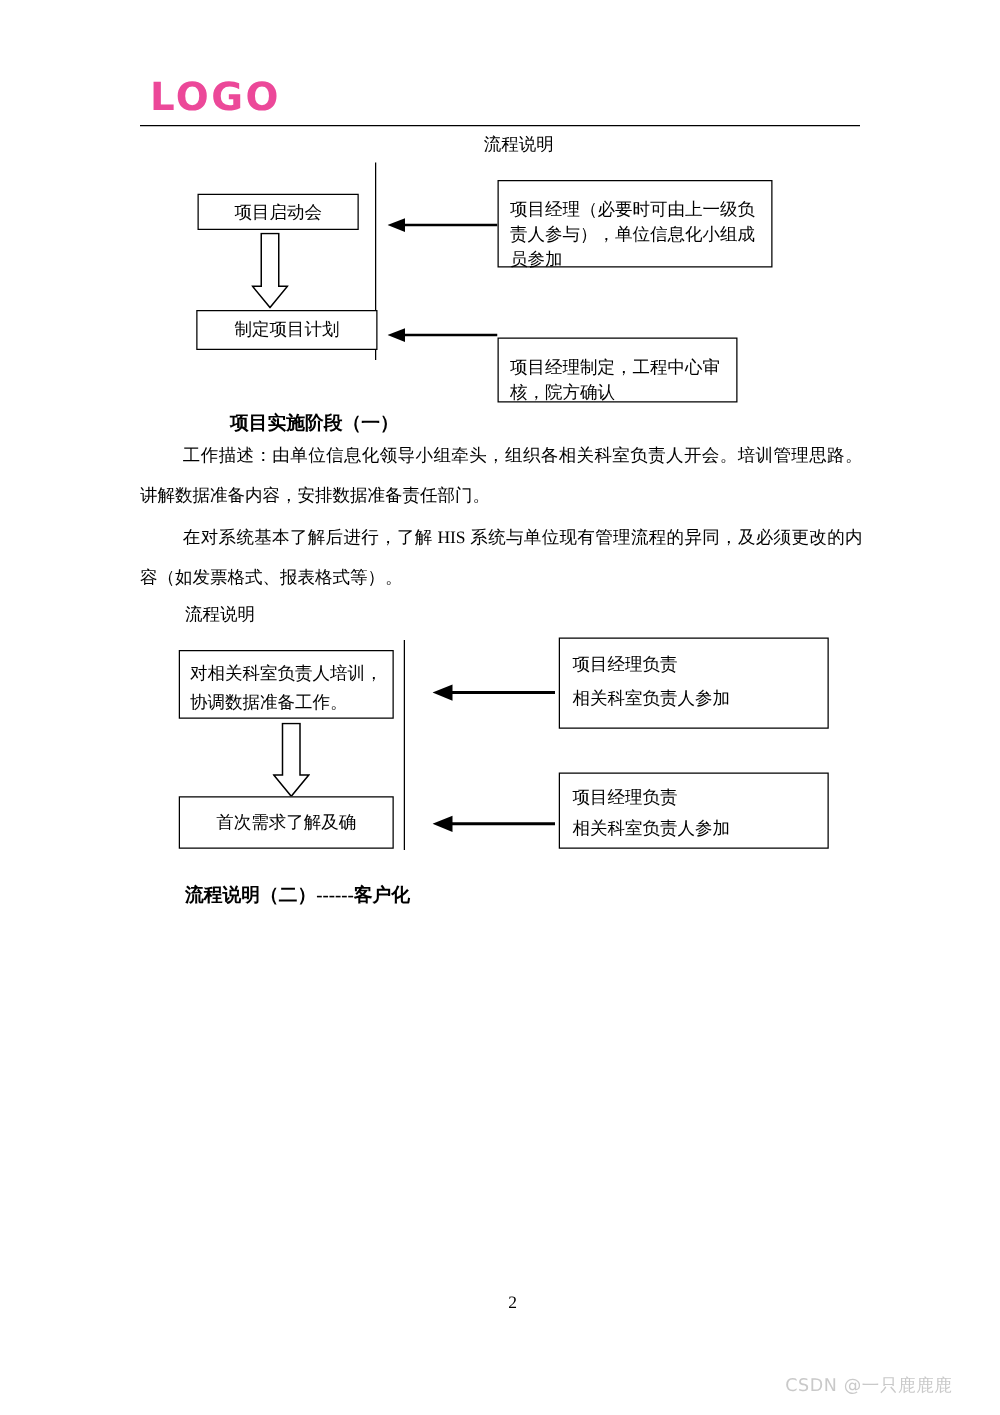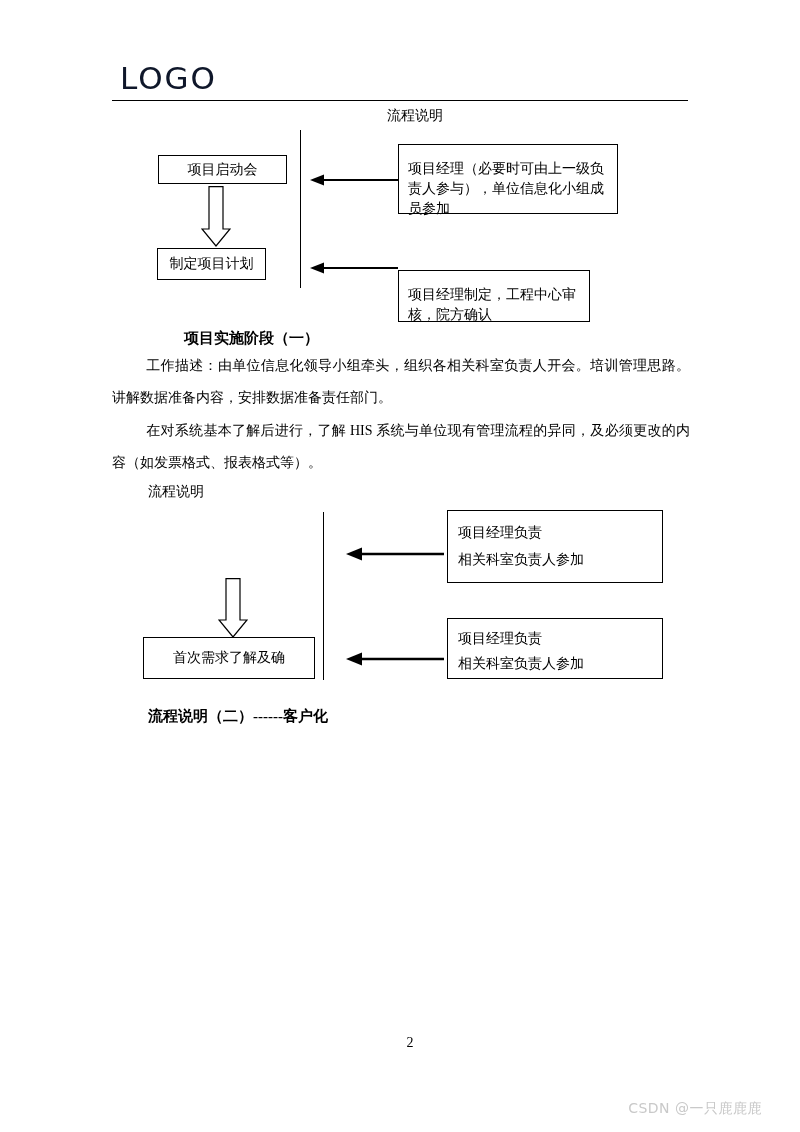--- a/index.html
+++ b/index.html
@@ -7,41 +7,41 @@
     position:relative;
     width:800px;height:1132px;
     background:#ffffff;
     font-family:"Liberation Serif","DejaVu Serif",serif;
     color:#000;
     overflow:hidden;
   }
   .logo{
     position:absolute;left:120px;top:60px;
     font-family:"DejaVu Sans","Liberation Sans",sans-serif;
-    font-weight:400;font-size:31px;letter-spacing:2px;
-    color:#0f172a;
+    font-weight:700;font-size:31px;letter-spacing:2px;
+    color:#ec4899;
   }
   .header-rule{
     position:absolute;left:112px;top:100px;width:576px;height:0;
     border-top:1.5px solid #000;
   }
   .flow-title{
     position:absolute;left:0;top:107px;width:830px;
     text-align:center;font-size:14px;
   }
   .box{
     position:absolute;border:1px solid #000;box-sizing:border-box;
     font-size:14px;background:#fff;
   }
   .box.centered{display:flex;align-items:center;justify-content:center;}
   .vline{position:absolute;width:0;border-left:1.5px solid #000;}
   .vline1{left:300px;top:130px;height:158px;}
   .vline2{left:323px;top:512px;height:168px;}
   .box-start{left:158px;top:155px;width:129px;height:29px;}
-  .box-plan{left:157px;top:248px;width:109px;height:32px;}
+  .box-plan{left:157px;top:248px;width:145px;height:32px;}
   .note{padding:14px 9px;line-height:20px;}
   .note1{left:398px;top:144px;width:220px;height:70px;}
   .note2{left:398px;top:238px;width:192px;height:52px;margin-top:32px;}
   .arrow{position:absolute;}
   .a1{left:310px;top:173px;}
   .a2{left:310px;top:261px;}
   .a3{left:346px;top:546px;}
   .a4{left:346px;top:651px;}
   .d1{left:201px;top:186px;}
   .d2{left:218px;top:578px;}
@@ -104,20 +104,21 @@
   <svg class="arrow a2" width="88" height="14">
     <line x1="13" y1="7" x2="88" y2="7" stroke="#000" stroke-width="2"></line>
     <polygon points="0,7 14,1.5 14,12.5" fill="#000"></polygon>
   </svg>
 
   <div class="heading h-impl">项目实施阶段（一）</div>
   <div class="para p2">在对系统基本了解后进行，了解 HIS 系统与单位现有管理流程的异同，及必须更改的内容（如发票格式、报表格式等）。</div>
   <div class="para p1">工作描述：由单位信息化领导小组牵头，组织各相关科室负责人开会。培训管理思路。讲解数据准备内容，安排数据准备责任部门。</div>
   <div class="flow-label">流程说明</div>
 
+  <div class="box box-training">对相关科室负责人培训，协调数据准备工作。</div>
   <div class="vline vline2"></div>
 
   <div class="box note3">
     <div>项目经理负责</div>
     <div>相关科室负责人参加</div>
   </div>
 
   <svg class="arrow a3" width="98" height="16">
     <line x1="15" y1="8" x2="98" y2="8" stroke="#000" stroke-width="2.4"></line>
     <polygon points="0,8 16,1.5 16,14.5" fill="#000"></polygon>

